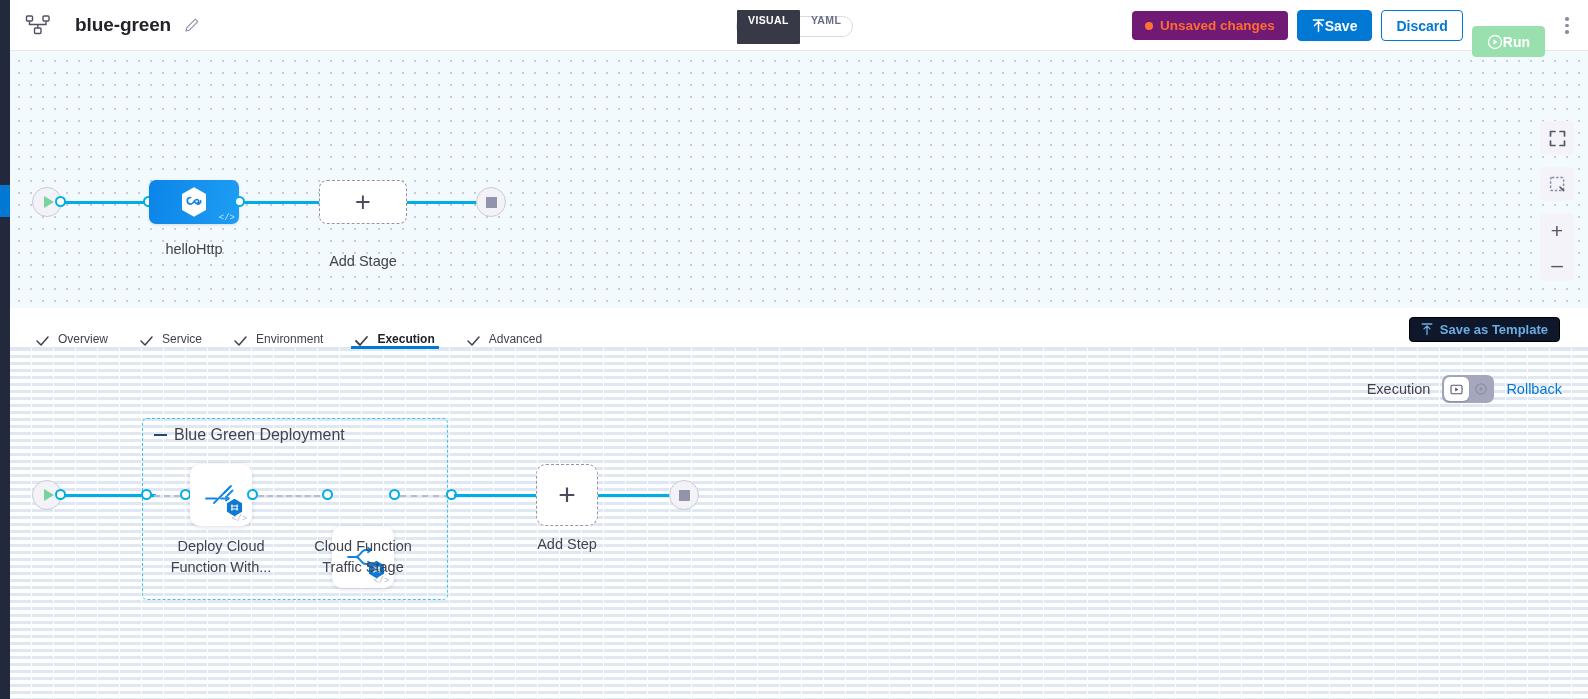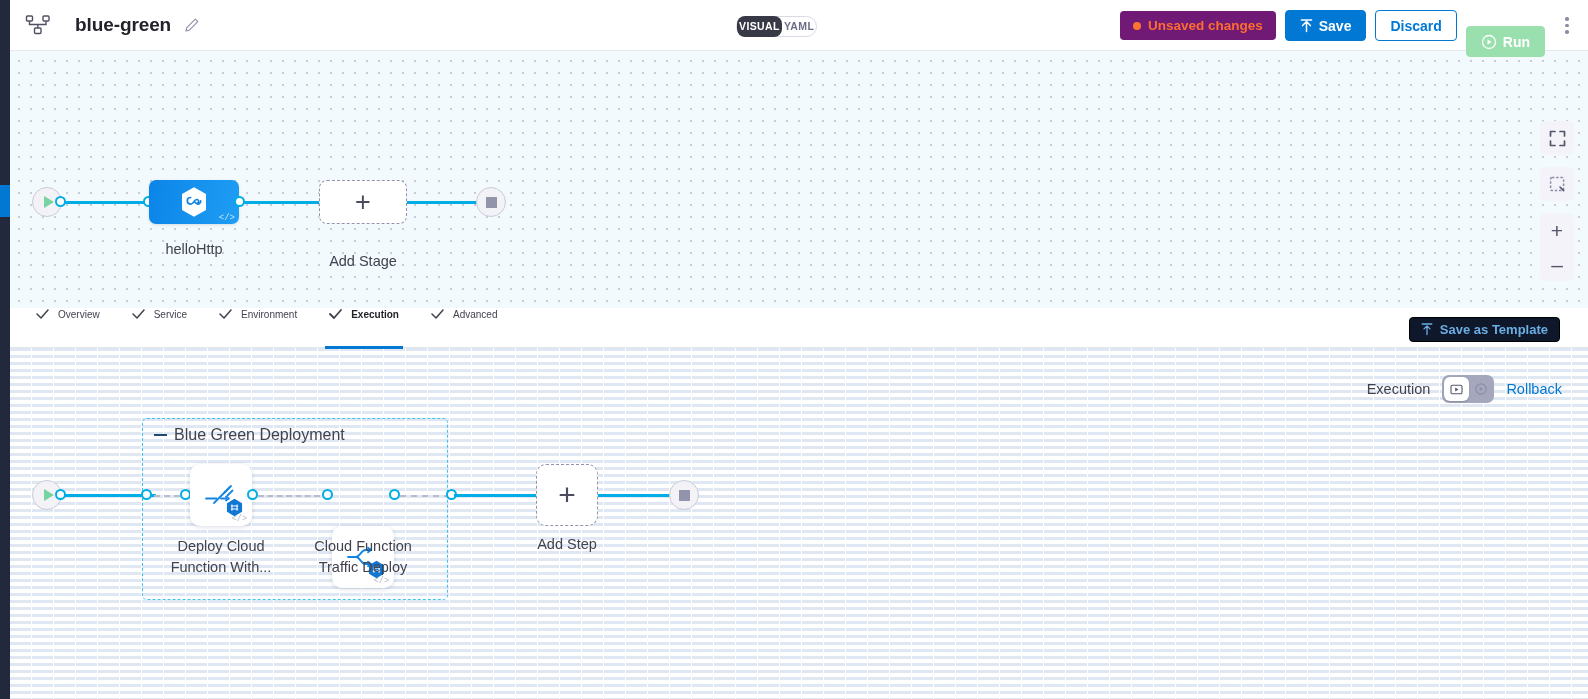--- a/index.html
+++ b/index.html
@@ -36,38 +36,38 @@
 
   
   .mode-toggle {
     position: absolute; left: 726px; top: 16px;
     display: flex; align-items: center;
     border: 1px solid #d9dae5; border-radius: 12px; background: #fff;
     height: 21px; padding: 0;
   }
   .mode-opt {
     font-size: 10.5px; font-weight: bold; letter-spacing: 0.4px;
-    padding: 0 2px; height: 21px; line-height: 21px; border-radius: 8px;
+    padding: 0 11px; height: 34px; line-height: 21px; border-radius: 1px;
     color: #6b6d85; cursor: pointer;
   }
   .mode-opt.active { background: #383946; color: #fff; }
 
   
   .hdr-right {
     position: absolute; right: 8px; top: 0; height: 51px;
     display: flex; align-items: center; gap: 9px;
   }
   .unsaved {
     display: flex; align-items: center; gap: 7px;
     background: #701a75; border-radius: 4px; height: 29px; padding: 0 13px;
     color: #ff6b30; font-size: 13.5px; font-weight: bold;
   }
   .unsaved .dot { width: 8px; height: 8px; border-radius: 50%; background: #ff7330; flex: none; }
   .btn {
-    display: flex; align-items: center; justify-content: center; gap: 6px;
+    display: flex; align-items: center; justify-content: center; 
     height: 31px; padding: 0 14px; border-radius: 4px;
     font-size: 14px; font-weight: bold; cursor: pointer; white-space: nowrap;
   }
   .btn-save { background: #0278d5; color: #fff; border: 1px solid #0278d5; }
   .btn-discard { background: #fff; color: #0278d5; border: 1px solid #0278d5; }
   .btn-run { background: #9adfae; color: #fff; border: 1px solid #9adfae; margin-top: 32px; }
   .kebab {
     width: 26px; height: 31px; display: flex; flex-direction: column;
     align-items: center; justify-content: center; gap: 3px; cursor: pointer;
   }
@@ -82,22 +82,22 @@
     overflow: hidden;
   }
 
   
   .tabbar {
     position: absolute; left: 10px; top: 308px; right: 0; height: 40px;
     background: #fff; border-bottom: 1px solid #e4e4ee;
     display: flex; align-items: center; z-index: 20;
   }
   .tab {
-    display: flex; align-items: flex-start; gap: 9px;
-    font-size: 10px; color: #41424f; cursor: pointer;
+    display: flex; align-items: flex-end; gap: 9px;
+    font-size: 12px; color: #41424f; cursor: pointer;
     height: 40px; padding: 0 4px; margin-left: 24px;
     border-bottom: 3px solid transparent; position: relative; top: 1px;
   }
   .tab:first-child { margin-left: 22px; }
   .tab .chk { width: 13px; height: 10px; flex: none; color: #41424f; }
   .tab.active { font-weight: bold; border-bottom-color: #0278d5; color: #22222a; }
   .tpl-btn {
     position: absolute; right: 28px; top: 9px;
     display: flex; align-items: center; gap: 7px;
     height: 25px; padding: 0 11px; border-radius: 4px;
@@ -447,21 +447,21 @@
       </svg>
       <svg class="hex-badge" viewBox="0 0 18 20">
         <path d="M9 .8L17 5.4v9.2L9 19.2 1 14.6V5.4L9 .8z" fill="#1078d2"></path>
         <path d="M5.6 8.5h6.8M5.6 11.5h6.8M6.3 7v6M11.7 7v6" stroke="#fff" stroke-width="1.1" stroke-linecap="round"></path>
       </svg>
       <span class="code-mark">&lt;/&gt;</span>
     </div>
     <div class="node-abs port" style="left:379px; top:141px;"></div>
     <div class="node-abs node-label" style="left:288px; top:188px; width:130px; line-height:21px;">
       <div>Cloud Function</div>
-      <div>Traffic Deploy</div>
+      <div>Traffic Stage</div>
     </div>
 
     <div class="node-abs edge-dash" style="left:390px; top:147px; width:50px;"></div>
     <div class="node-abs port" style="left:436px; top:141px;"></div>
 
     <div class="node-abs edge" style="left:444px; top:146px; width:84px;"></div>
 
     <div class="node-abs add-box-sq" style="left:526px; top:116px;">
       <span>+</span>
     </div>

